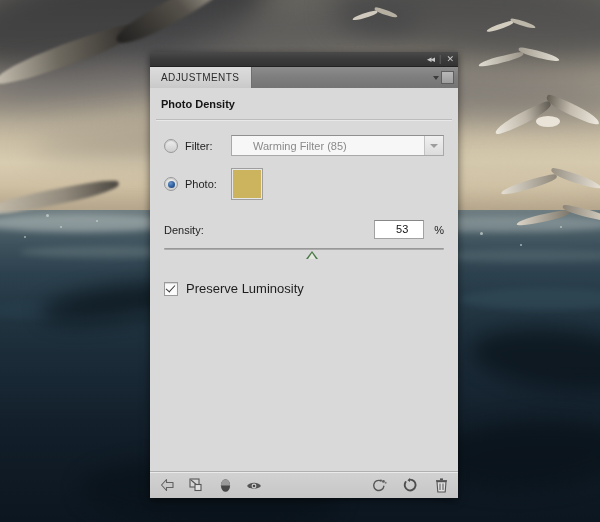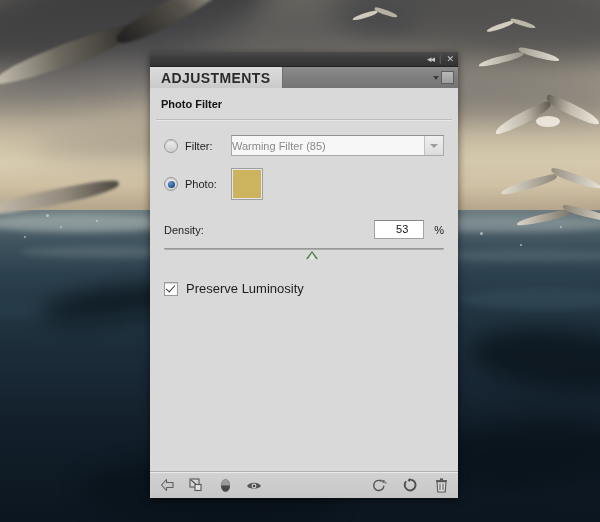--- a/index.html
+++ b/index.html
@@ -224,22 +224,22 @@
     background: linear-gradient(to bottom, #8d8d8d 0%, #7e7e7e 48%, #747474 100%);
     display: flex;
     align-items: stretch;
     flex: none;
     position: relative;
   }
   .tab {
     padding: 0 12px 0 11px;
     display: flex;
     align-items: center;
-    font-size: 14px;
-    font-weight: bold;
+    font-size: 10px;
+    font-weight: normal;
     letter-spacing: .4px;
     color: #2b2b2b;
     background: linear-gradient(to bottom, #dcdcdc 0%, #d2d2d2 60%, #c9c9c9 100%);
     border-right: 1px solid #6f6f6f;
     cursor: pointer;
   }
   .tabs-filler { flex: 1; }
   .panel-menu {
     display: flex;
     align-items: center;
@@ -321,21 +321,21 @@
     display: flex;
     align-items: stretch;
     background: #f4f4f4;
     border: 1px solid #a9a9a9;
     border-top-color: #8f8f8f;
   }
   .select-value {
     flex: 1;
     display: flex;
     align-items: center;
-    padding-left: 0;
+    padding-left: 21px;
     font-size: 11px;
     color: #8a8a8a;
     background: #f7f7f7;
   }
   .select-arrow {
     width: 18px;
     border-left: 1px solid #c2c2c2;
     background: linear-gradient(to bottom,#f0f0f0,#dcdcdc);
     display: flex;
     align-items: center;
@@ -543,21 +543,21 @@
       </div>
       <div class="tabs-filler"></div>
       <div class="panel-menu">
         <span class="menu-caret"></span>
         <span class="menu-box"></span>
       </div>
     </div>
 
     <div class="panel-body">
 
-      <div class="adj-title">Photo Filter</div>
+      <div class="adj-title">Photo Density</div>
 
       <div class="divider"></div>
 
       <div class="controls">
 
         <div class="row">
           <span class="radio"></span>
           <span class="row-label">Filter:</span>
           <div class="select-wrap">
             <div class="select-value">Warming Filter (85)</div>

